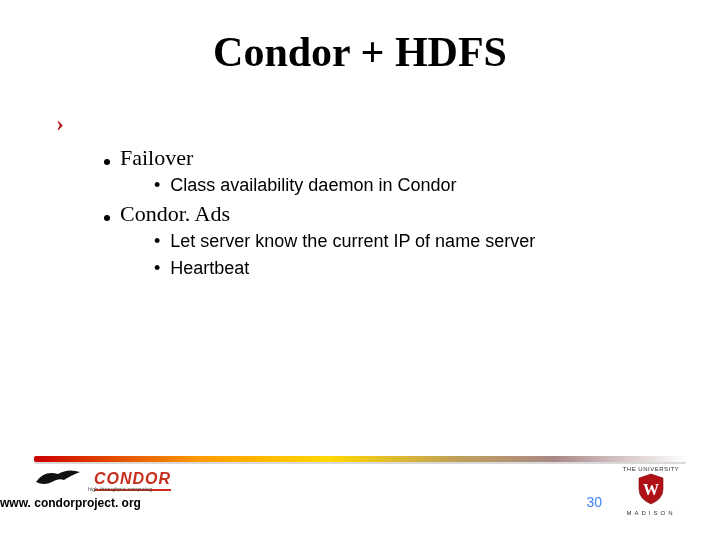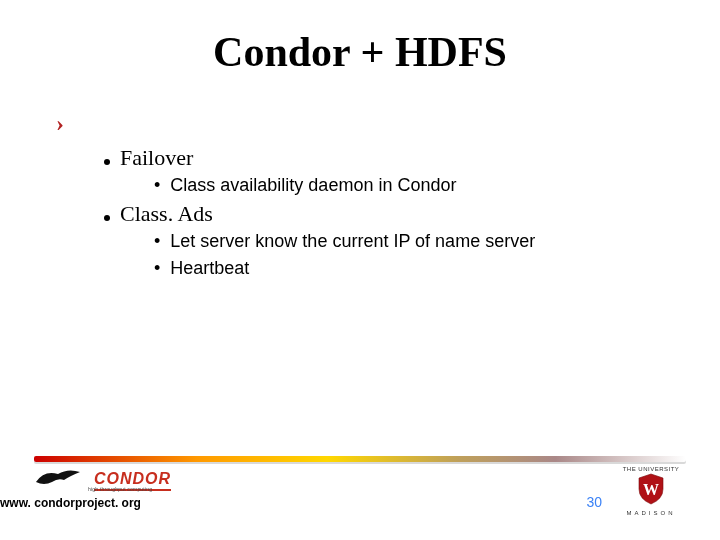--- a/index.html
+++ b/index.html
@@ -176,21 +176,21 @@
       <span class="dot"></span>
       <span>Failover</span>
     </div>
     <div class="lvl3">
       <span class="sdot">•</span>
       <span>Class availability daemon in Condor</span>
     </div>
 
     <div class="lvl2">
       <span class="dot"></span>
-      <span>Class. Ads</span>
+      <span>Condor. Ads</span>
     </div>
     <div class="lvl3">
       <span class="sdot">•</span>
       <span>Let server know the current IP of  name server</span>
     </div>
     <div class="lvl3">
       <span class="sdot">•</span>
       <span>Heartbeat</span>
     </div>
 

